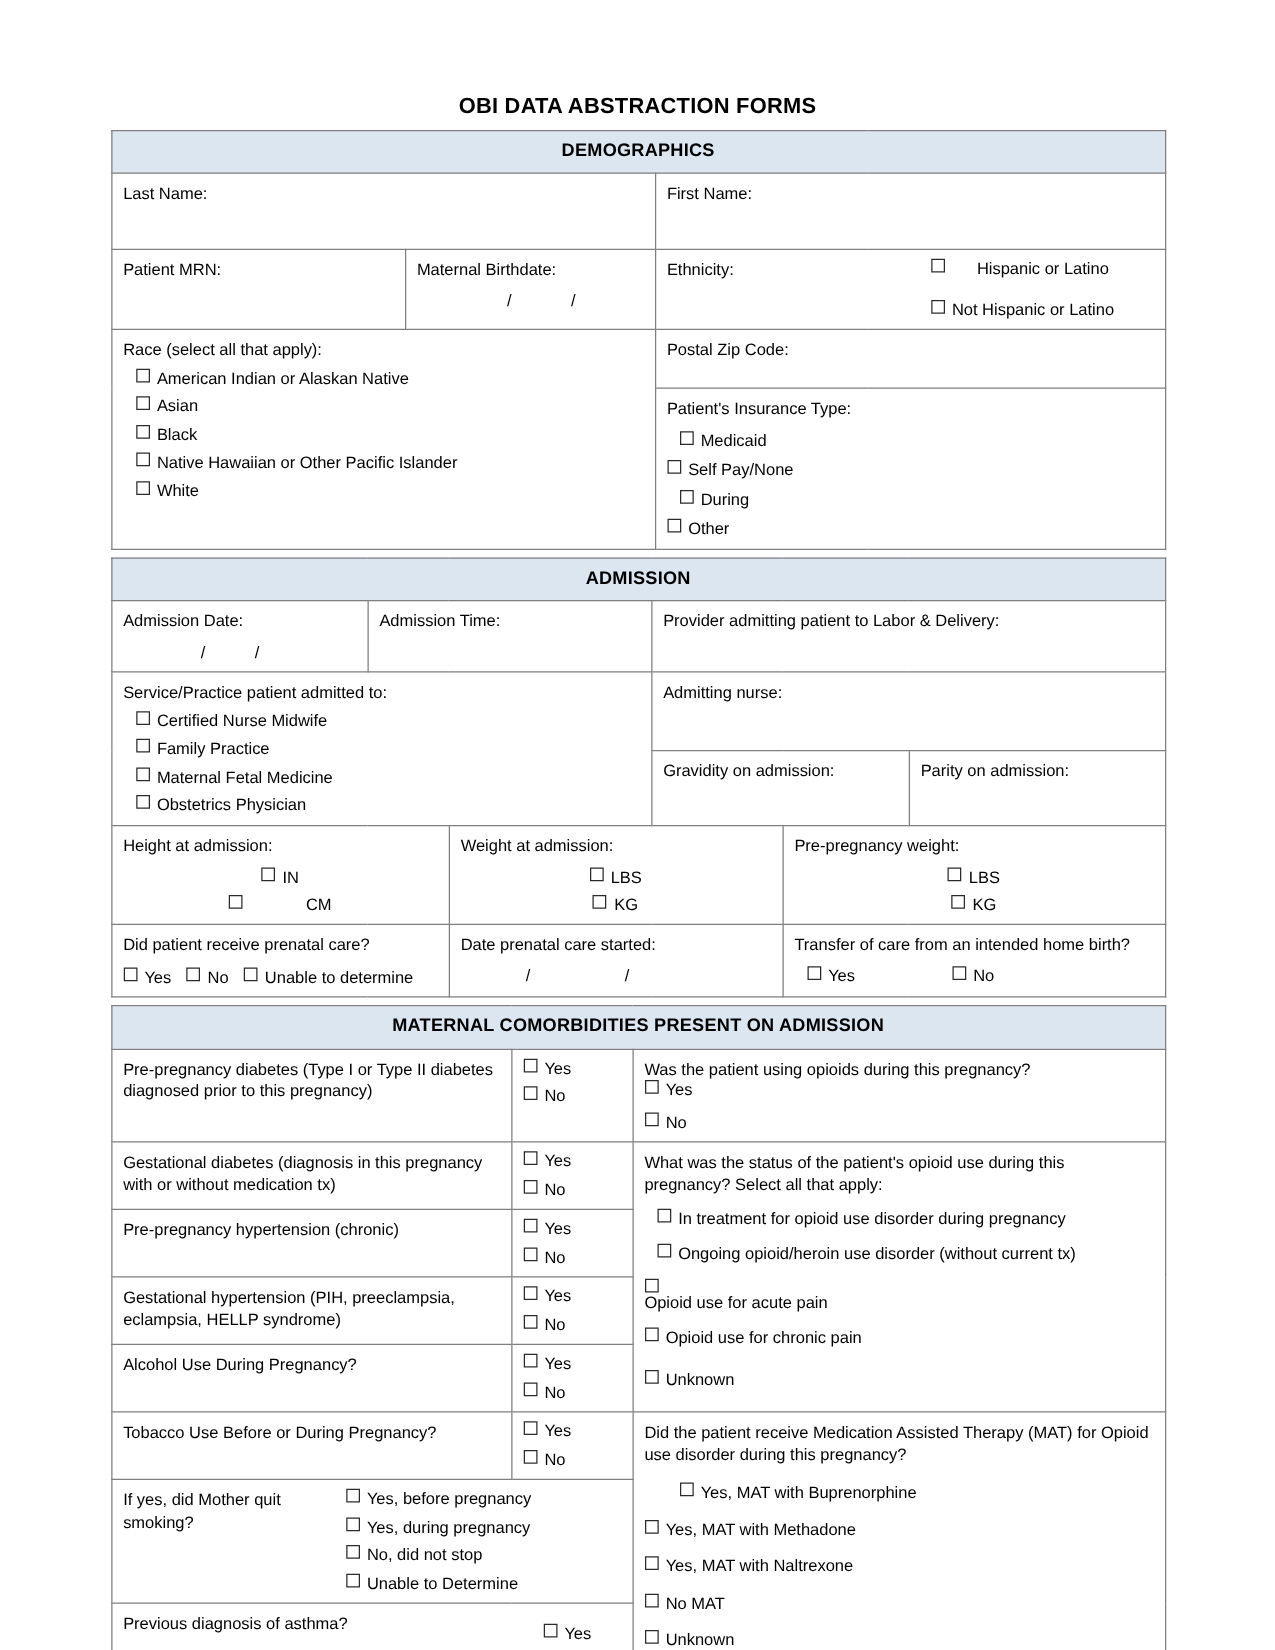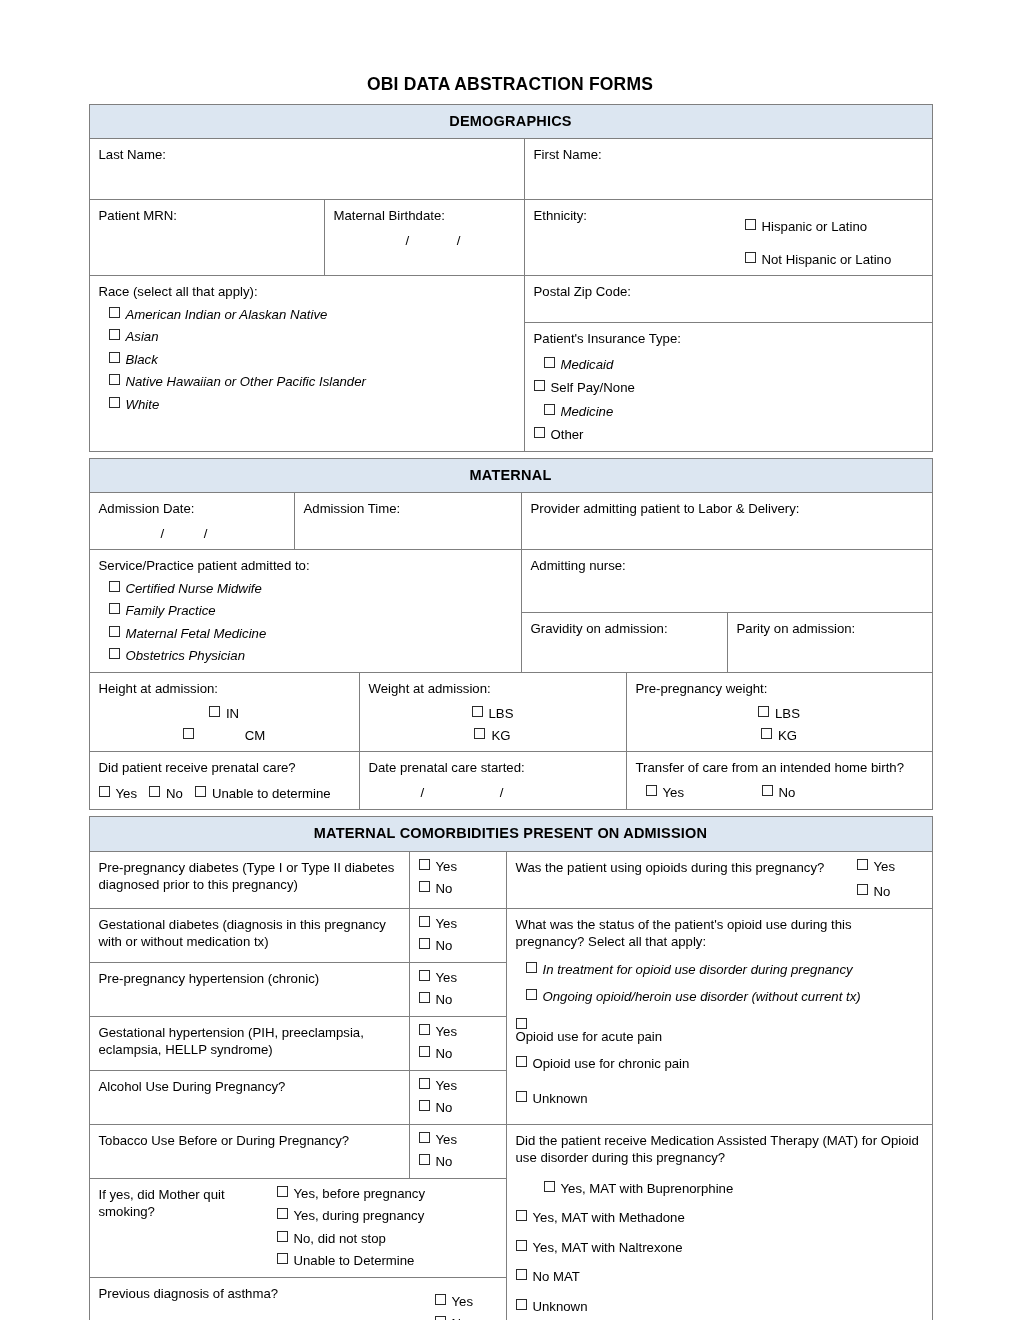--- a/index.html
+++ b/index.html
@@ -70,21 +70,21 @@
     box-sizing: border-box;
     flex: 0 0 auto;
   }
   .opt {
     display: flex;
     align-items: flex-start;
     margin-top: 6px;
     white-space: nowrap;
   }
   .opt span.lbl { line-height: 1.25; }
-  .opt-indent { margin-left: 10px; font-style: italic; }
+  .opt-indent { margin-left: 10px; }
   .opt-tight { margin-top: 4px; }
   .row-label { display: block; }
   .slashes {
     display: block;
     margin-top: 7px;
     padding-left: 72px;
     letter-spacing: 22px;
     font-size: 13.2px;
   }
   .slashes-wide {
@@ -148,21 +148,21 @@
         <td>
           <span class="row-label">Maternal Birthdate:</span>
           <span class="slashes">/ /</span>
         </td>
         <td colspan="2">
           <div style="display:flex;">
             <div style="flex:1 1 auto;">
               <span class="row-label">Ethnicity:</span>
             </div>
             <div style="flex:0 0 auto;width:178px;">
-              <div class="opt opt-tight" style="margin-top:12px;">
+              <div class="opt opt-tight" style="margin-top:0;gap:20px;">
                 <span class="cb"></span>
                 <span class="lbl">Hispanic or Latino</span>
               </div>
               <div class="opt" style="margin-top:16px;">
                 <span class="cb"></span>
                 <span class="lbl">Not Hispanic or Latino</span>
               </div>
             </div>
           </div>
         </td>
@@ -202,21 +202,21 @@
             <div class="opt opt-indent">
               <span class="cb"></span>
               <span class="lbl">Medicaid</span>
             </div>
             <div class="opt">
               <span class="cb"></span>
               <span class="lbl">Self Pay/None</span>
             </div>
             <div class="opt opt-indent">
               <span class="cb"></span>
-              <span class="lbl">Medicine</span>
+              <span class="lbl">During</span>
             </div>
             <div class="opt">
               <span class="cb"></span>
               <span class="lbl">Other</span>
             </div>
           </div>
         </td>
       </tr>
     </tbody>
       </table>
@@ -225,21 +225,21 @@
       <colgroup>
         <col style="width:205px">
           <col style="width:65px">
           <col style="width:162px">
         <col style="width:105px">
           <col style="width:101px">
           <col style="width:205px">
       </colgroup>
       <tbody>
           <tr>
-        <td class="section-head" colspan="6">MATERNAL</td>
+        <td class="section-head" colspan="6">ADMISSION</td>
       </tr>
       <tr>
         <td>
           <span class="row-label">Admission Date:</span>
           <span class="slashes" style="padding-left:62px;letter-spacing:18px;">/ /</span>
         </td>
         <td colspan="2">
           <span class="row-label">Admission Time:</span>
         </td>
         <td colspan="3">
@@ -377,21 +377,21 @@
           <div class="opt">
             <span class="cb"></span>
             <span class="lbl">Yes</span>
           </div>
           <div class="opt">
             <span class="cb"></span>
             <span class="lbl">No</span>
           </div>
         </td>
         <td>
-          <div style="display:flex;">
+          <div style="display:flex;flex-direction:column;">
             <div style="flex:1 1 auto;padding-right:8px;">
               <span class="row-label">Was the patient using opioids during this pregnancy?</span>
             </div>
             <div style="flex:0 0 auto;width:66px;">
               <div class="opt" style="margin-top:0;">
                 <span class="cb"></span>
                 <span class="lbl">Yes</span>
               </div>
               <div class="opt" style="margin-top:9px;">
                 <span class="cb"></span>

